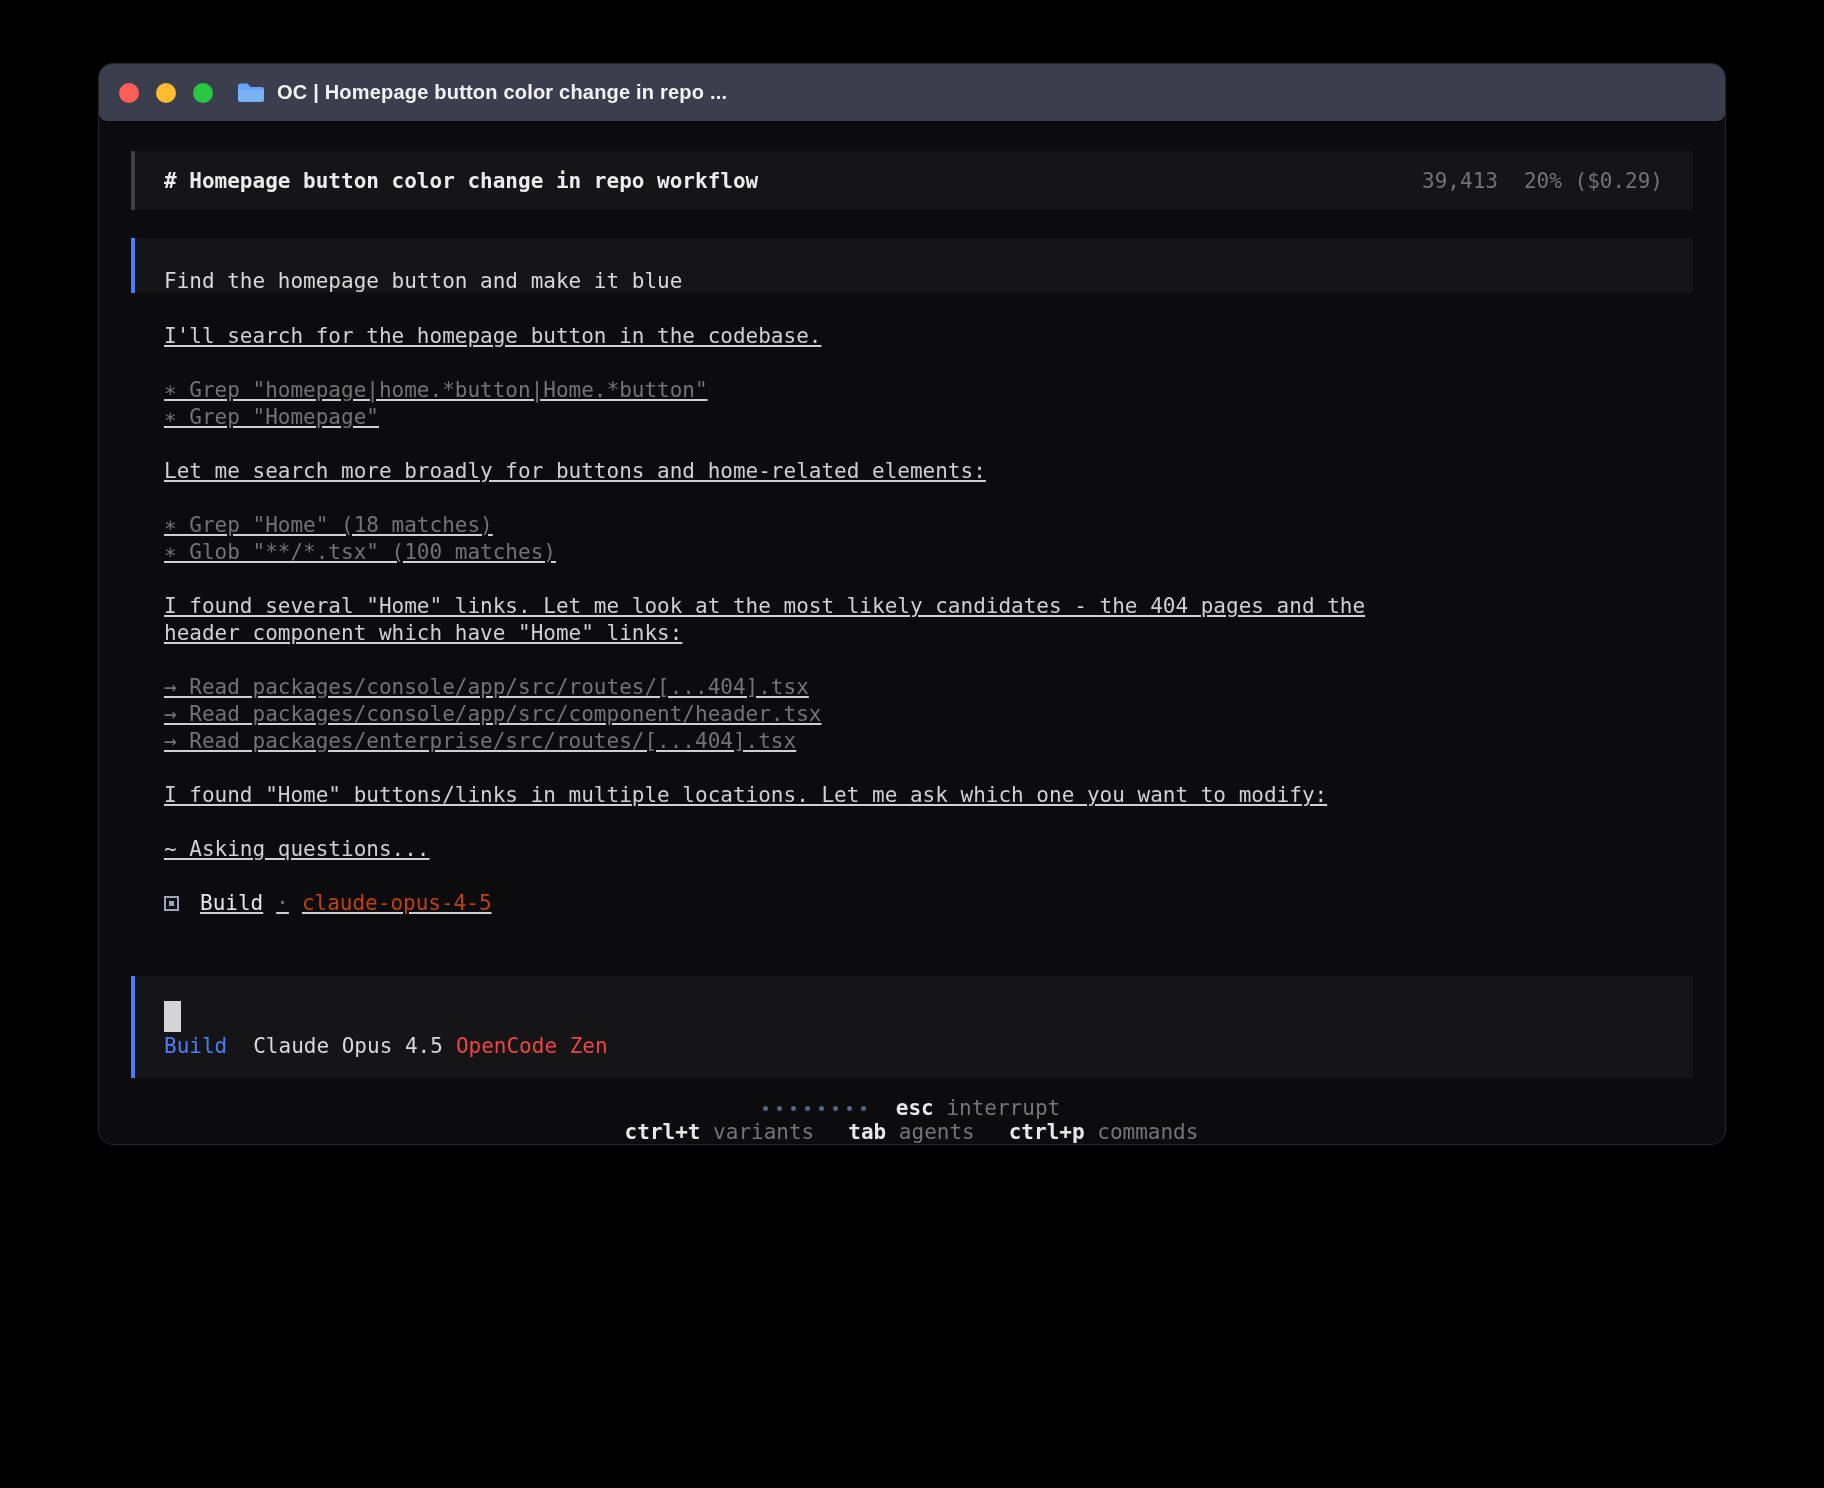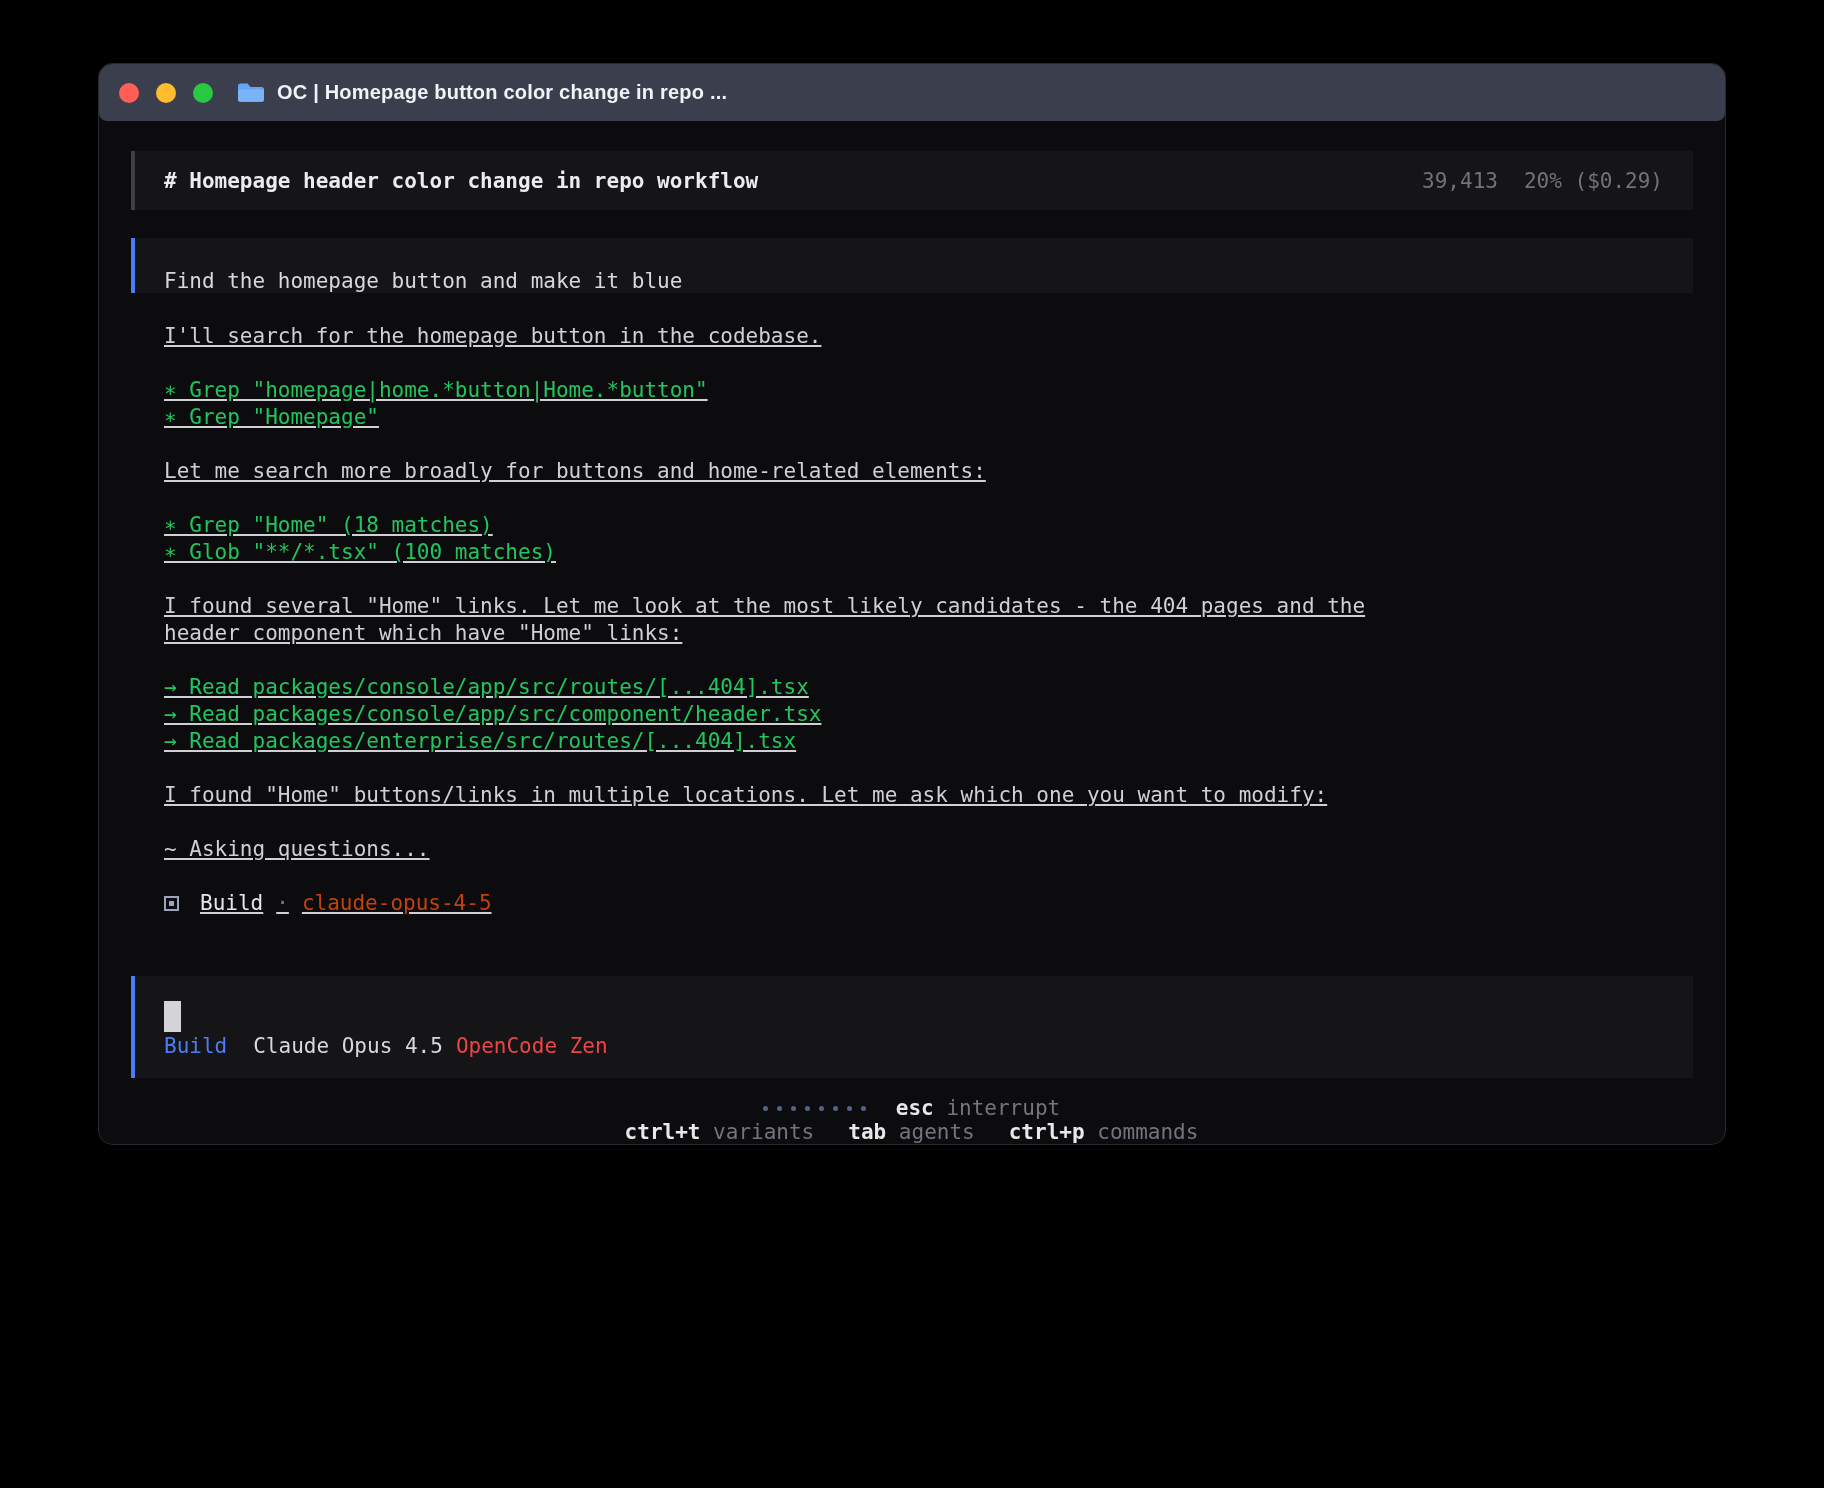--- a/index.html
+++ b/index.html
@@ -72,21 +72,21 @@
     border-left-color: #4c7df5;
     display: flex;
     align-items: flex-end;
     padding-left: 29px;
     color: #d8d8dc;
   }
 
   .transcript { margin-top: 30px; padding-left: 33px; text-decoration: underline; }
   .transcript .block { margin-bottom: 27px; line-height: 27px; }
   .transcript p { max-width: 1250px; }
-  .tool-line { color: #22c55e; white-space: nowrap; }
+  .tool-line { color: #737373; white-space: nowrap; }
 
   .agent-line { display: flex; align-items: center; line-height: 27px; }
   .agent-icon {
     width: 15px; height: 15px;
     border: 2px solid #9aa3c0;
     display: inline-flex;
     align-items: center;
     justify-content: center;
     margin-right: 21px;
     flex: 0 0 auto;
@@ -145,21 +145,21 @@
         <path d="M1 4 q0-2.5 2.5-2.5 h7 l3 3.5 h11 q2.5 0 2.5 2.5 v10 q0 2.5-2.5 2.5 h-21 q-2.5 0-2.5-2.5 Z" fill="#63a4f4"></path>
         <path d="M1 7.5 h26 v9.5 q0 2.5-2.5 2.5 h-21 q-2.5 0-2.5-2.5 Z" fill="#7ab4f7"></path>
       </svg>
     </span>
     <span class="titlebar-title">OC | Homepage button color change in repo ...</span>
   </div>
 
   <div class="term-body">
 
     <div class="panel session-header">
-      <span class="session-title"># Homepage header color change in repo workflow</span>
+      <span class="session-title"># Homepage button color change in repo workflow</span>
       <span class="session-stats">
         <span>39,413</span>
         <span>20% ($0.29)</span>
       </span>
     </div>
 
     <div class="panel user-msg">
       <span>Find the homepage button and make it blue</span>
     </div>
 

